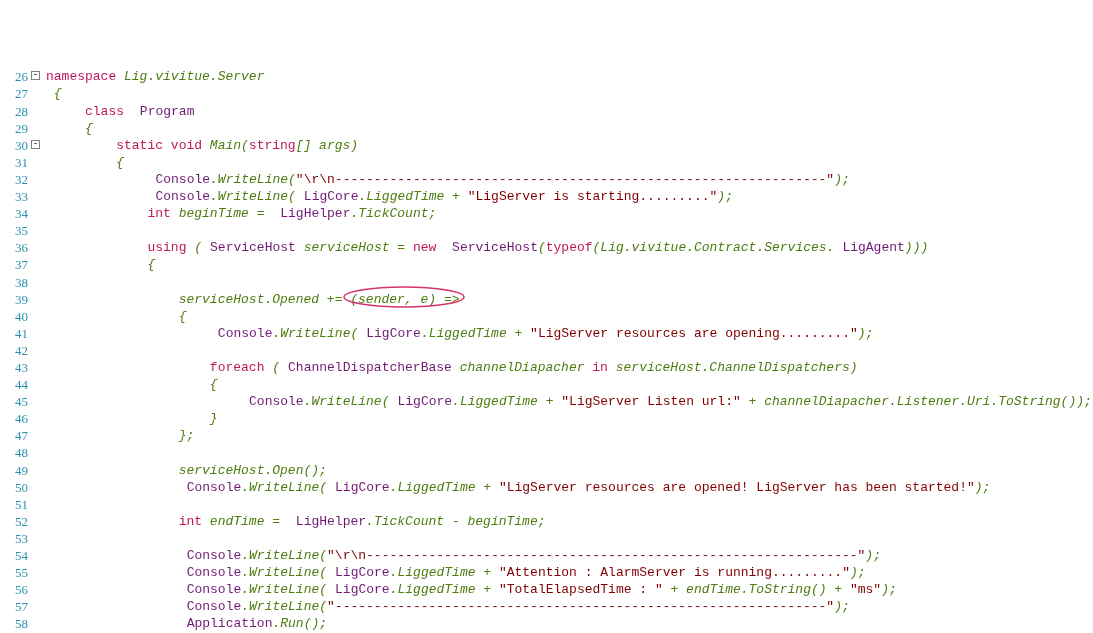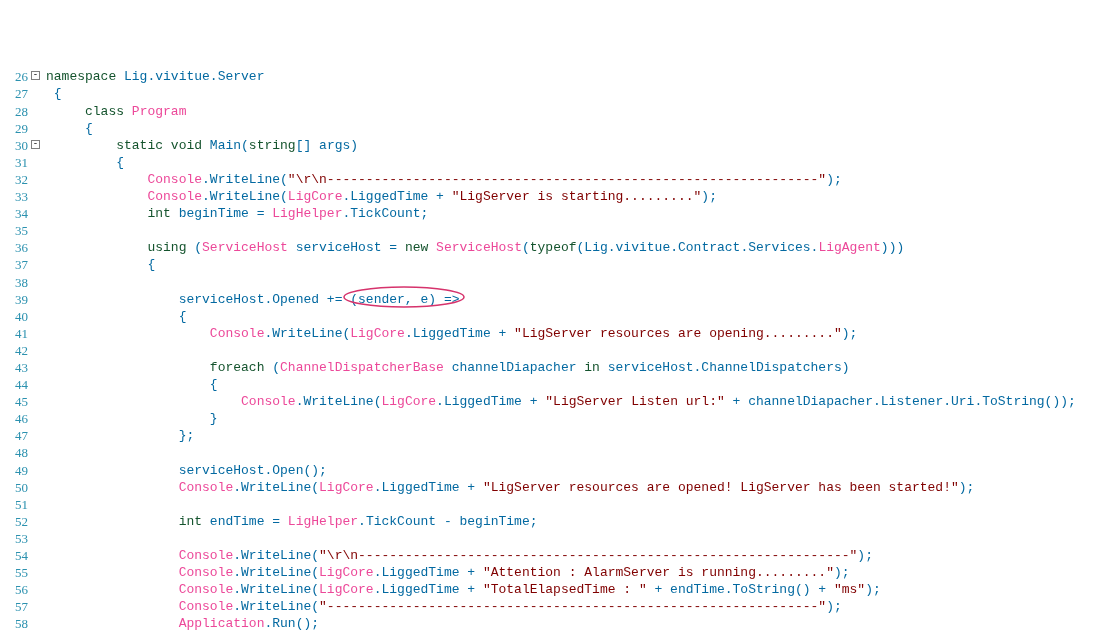--- a/index.html
+++ b/index.html
@@ -42,24 +42,24 @@
       text-align: center;
       color: #000;
       background: #fff;
     }
     .code {
       padding-left: 4px;
     }
     .code .line {
       height: 17.1px;
     }
-    .kw { color: #14532d; }
-    .type { color: #ec4899; }
+    .kw { color: #be185d; }
+    .type { color: #701a75; margin-left: 8px; }
     .str { color: #800000; }
-    .txt { color: #0369a1; }
+    .txt { color: #4d7c0f; font-style: italic; }
     .ellipse {
       display: inline-block;
       position: relative;
     }
     .ellipse svg {
       position: absolute;
       left: -8px;
       top: -6px;
       pointer-events: none;
     }

